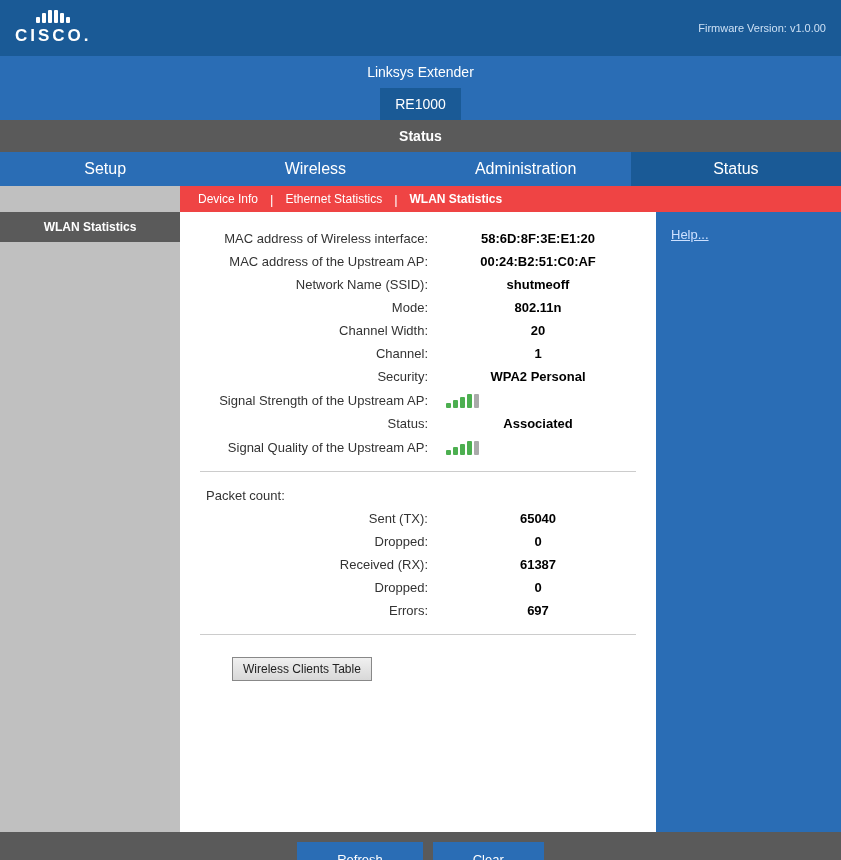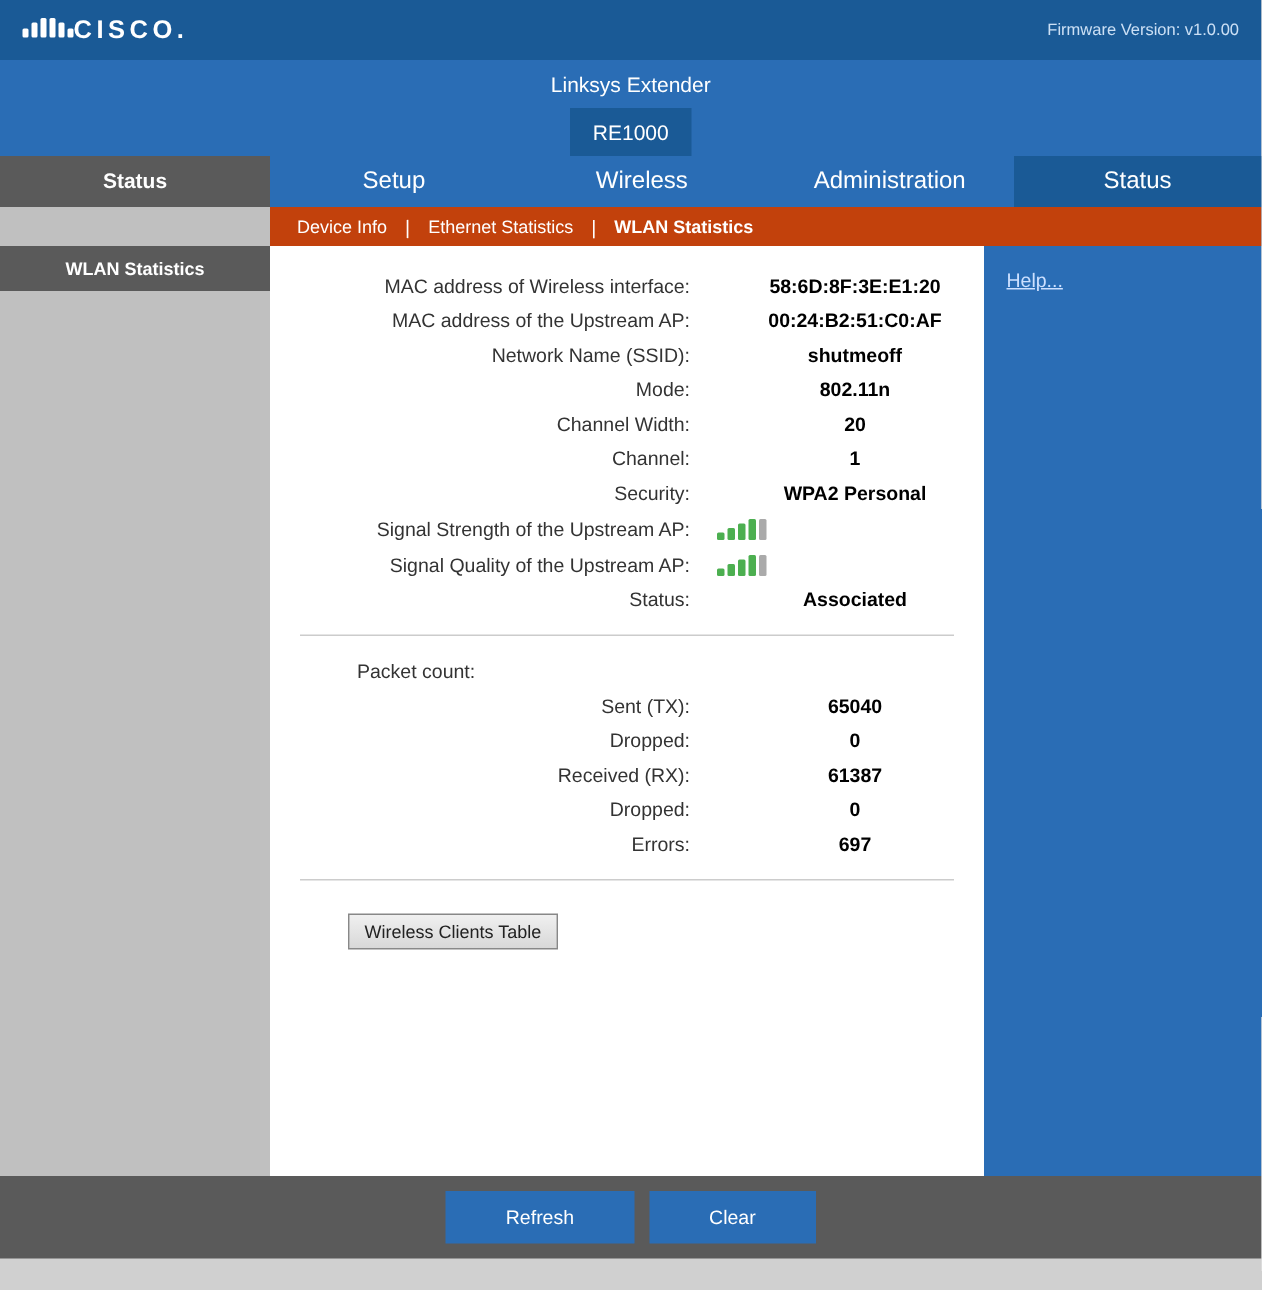--- a/index.html
+++ b/index.html
@@ -8,21 +8,21 @@
     
     .header-top {
       background: #1a5a96;
       padding: 10px 15px;
       display: flex;
       align-items: center;
       justify-content: space-between;
     }
     .cisco-logo {
       display: flex;
-      flex-direction: row;
+      flex-direction: column;
       align-items: center;
     }
     .firmware-version {
       color: #cce0f5;
       font-size: 11px;
     }
 
     
     .nav-bar {
       background: #2a6db5;
@@ -63,21 +63,21 @@
       padding: 8px 30px;
       font-size: 16px;
       cursor: pointer;
       text-align: center;
       flex: 1;
     }
     .main-tab.active { background: #1a5a96; }
 
     
     .sub-tabs {
-      background: #c2410c;
+      background: #ef4444;
       display: flex;
       align-items: center;
       padding: 4px 10px;
       margin-left: 180px;
     }
     .sub-tab {
       color: white;
       font-size: 12px;
       padding: 2px 8px;
       cursor: pointer;
@@ -123,21 +123,20 @@
       color: #cce0ff;
       font-size: 13px;
       text-decoration: underline;
       cursor: pointer;
     }
 
     
     .data-table {
       width: 100%;
       border-collapse: collapse;
-      margin-left: 32px;
     }
     .data-table tr td {
       padding: 4px 6px;
       vertical-align: middle;
       text-align: center;
     }
     .data-table tr td:first-child {
       color: #333;
       width: 240px;
       text-align: right;
@@ -230,21 +229,21 @@
     <div style="color:white;font-size:17px;font-weight:bold;letter-spacing:3px;">CISCO.</div>
   </div>
   <div class="firmware-version">Firmware Version: v1.0.00</div>
 </div>
 
 <div class="nav-bar">
   <div class="nav-brand">Linksys Extender</div>
   <div class="nav-model">RE1000</div>
 </div>
 
-<div style="display:flex;">
+<div style="display:flex;flex-direction:column;">
   <div class="status-label">Status</div>
   <div class="main-tabs" style="flex:1;">
     <div class="main-tab">Setup</div>
     <div class="main-tab">Wireless</div>
     <div class="main-tab">Administration</div>
     <div class="main-tab active">Status</div>
   </div>
 </div>
 
 <div style="display:flex;background:#4a8fd0;">
@@ -303,35 +302,35 @@
               <div class="bar" style="height:5px;"></div>
               <div class="bar" style="height:8px;"></div>
               <div class="bar" style="height:11px;"></div>
               <div class="bar" style="height:14px;"></div>
               <div class="bar" style="height:14px;background:#aaa;"></div>
             </div>
           </td>
         </tr>
 
         <tr>
+          <td>Status:</td>
+          <td>Associated</td>
+        </tr>
+        <tr>
           <td>Signal Quality of the Upstream AP:</td>
           <td>
             <div class="signal-bars">
               <div class="bar" style="height:5px;"></div>
               <div class="bar" style="height:8px;"></div>
               <div class="bar" style="height:11px;"></div>
               <div class="bar" style="height:14px;"></div>
               <div class="bar" style="height:14px;background:#aaa;"></div>
             </div>
           </td>
         </tr>
-        <tr>
-          <td>Status:</td>
-          <td>Associated</td>
-        </tr>
       </tbody>
     </table>
 
     <hr class="h-rule" style="margin: 12px 0;">
 
     
     <table class="data-table">
       <tbody>
         <tr>
           <td colspan="2" style="text-align:left;font-weight:normal;color:#333;padding-left:6px;">Packet count:</td>

